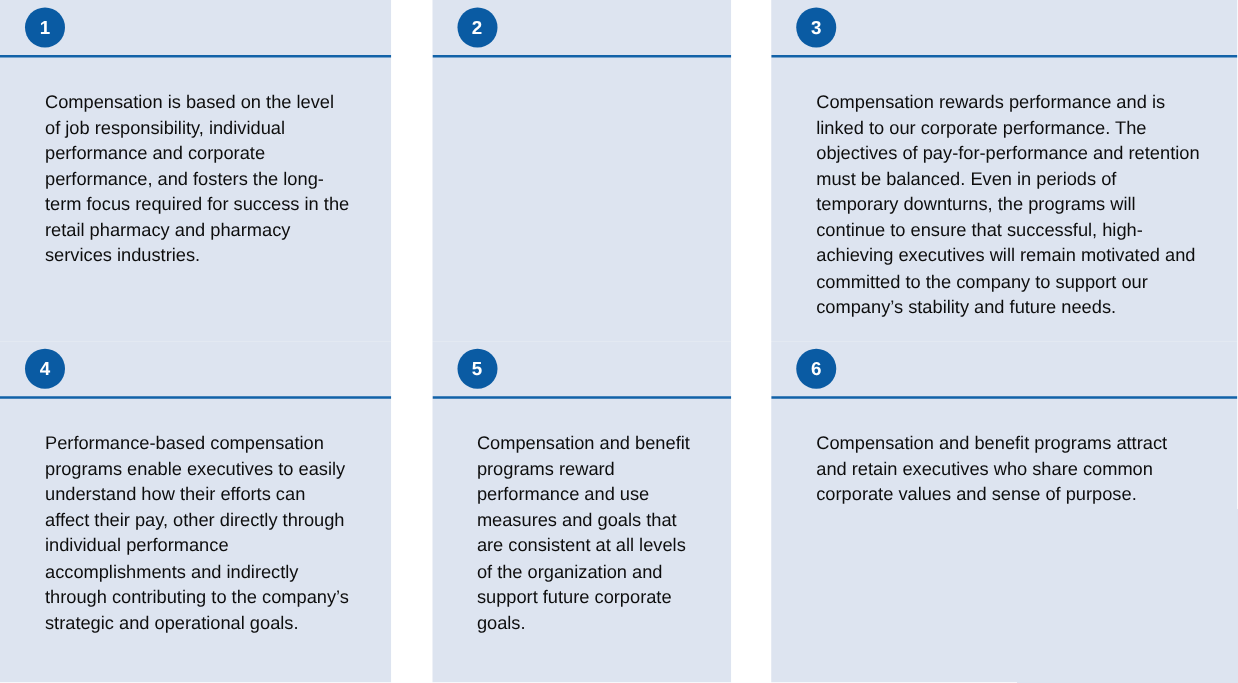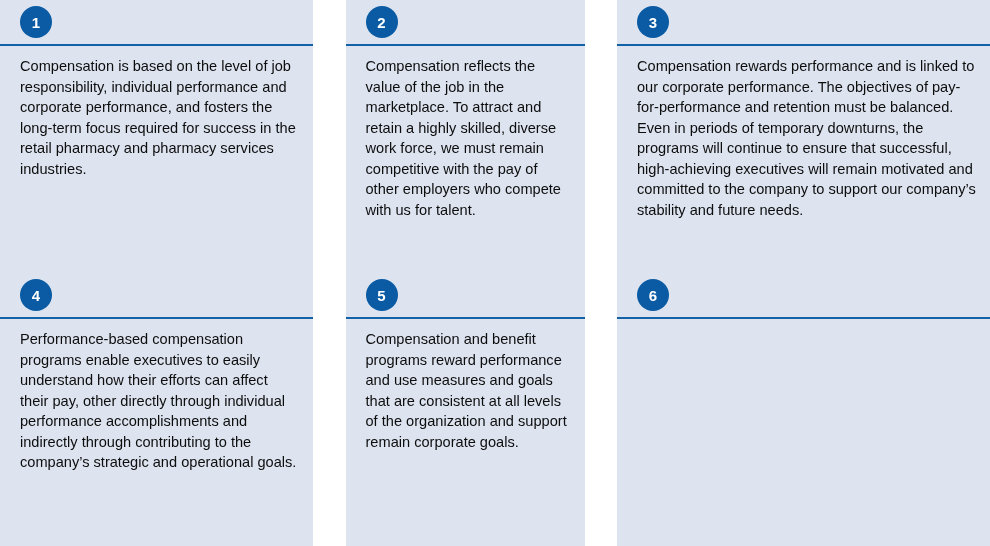--- a/index.html
+++ b/index.html
@@ -53,21 +53,21 @@
     justify-content: center;
     line-height: 1;
   }
   .card-body {
     padding: 10px 14px 10px 20px;
     font-size: 14.6px;
     line-height: 20.5px;
     color: #0d0d0d;
   }
   .card-body p {
-    margin: 0;
+    margin: 16px;
   }
   
   .c1 { grid-column: 1; grid-row: 1; }
   .c2 { grid-column: 3; grid-row: 1; }
   .c3 { grid-column: 5; grid-row: 1; }
   .c4 { grid-column: 1; grid-row: 2; }
   .c5 { grid-column: 3; grid-row: 2; }
   .c6 { grid-column: 5; grid-row: 2; }
   .g1 { grid-column: 2; grid-row: 1; }
   .g2 { grid-column: 4; grid-row: 1; }
@@ -87,23 +87,20 @@
       <p>Compensation is based on the level of job responsibility, individual performance and corporate performance, and fosters the long-term focus required for success in the retail pharmacy and pharmacy services industries.</p>
     </div>
   </div>
 
   <div class="spacer g1"></div>
 
   <div class="card c2">
     <div class="card-head">
       <div class="badge">2</div>
     </div>
-    <div class="card-body">
-      <p>Compensation reflects the value of the job in the marketplace. To attract and retain a highly skilled, diverse work force, we must remain competitive with the pay of other employers who compete with us for talent.</p>
-    </div>
   </div>
 
   <div class="spacer g2"></div>
 
   <div class="card c3">
     <div class="card-head">
       <div class="badge">3</div>
     </div>
     <div class="card-body">
       <p>Compensation rewards performance and is linked to our corporate performance. The objectives of pay-for-performance and retention must be balanced. Even in periods of temporary downturns, the programs will continue to ensure that successful, high-achieving executives will remain motivated and committed to the company to support our company’s stability and future needs.</p>
@@ -119,25 +116,28 @@
     </div>
   </div>
 
   <div class="spacer g3"></div>
 
   <div class="card c5">
     <div class="card-head">
       <div class="badge">5</div>
     </div>
     <div class="card-body">
-      <p>Compensation and benefit programs reward performance and use measures and goals that are consistent at all levels of the organization and support remain corporate goals.</p>
+      <p>Compensation and benefit programs reward performance and use measures and goals that are consistent at all levels of the organization and support future corporate goals.</p>
     </div>
   </div>
 
   <div class="spacer g4"></div>
 
   <div class="card c6">
     <div class="card-head">
       <div class="badge">6</div>
     </div>
+    <div class="card-body">
+      <p>Compensation and benefit programs attract and retain executives who share common corporate values and sense of purpose.</p>
+    </div>
   </div>
 
 </div>
 
 </body></html>

